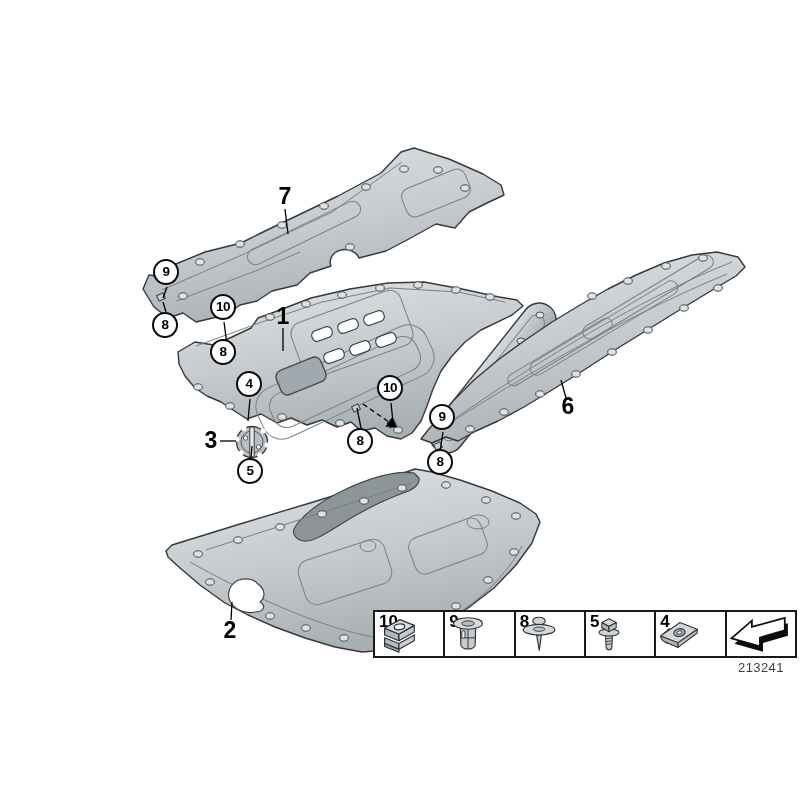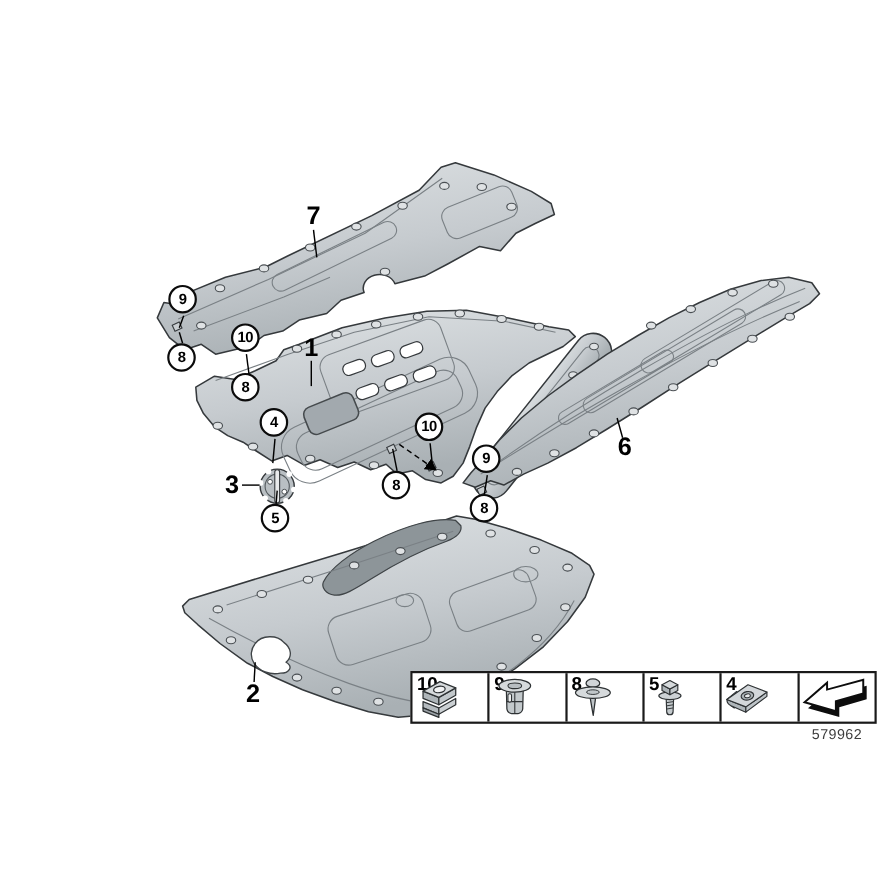--- a/index.html
+++ b/index.html
@@ -334,15 +334,15 @@
 
     <div class="cell arrowcell">
       <svg class="ic" width="64" height="47" viewBox="0 0 72 52">
         <path d="M8.5,37 L31.5,17 L31.5,24 L68.5,14 L68.5,28 L40.5,36 L40.5,46 Z" fill="#0d0d0d"></path>
         <path d="M5,31 L28,11 L28,18 L65,8 L65,22 L37,30 L37,40 Z" fill="#ffffff" stroke="#0d0d0d" stroke-width="2" stroke-linejoin="miter"></path>
       </svg>
     </div>
 
   </div>
 
-  <div class="pn">579962</div>
+  <div class="pn">213241</div>
 
 </div>
 
 </body></html>

